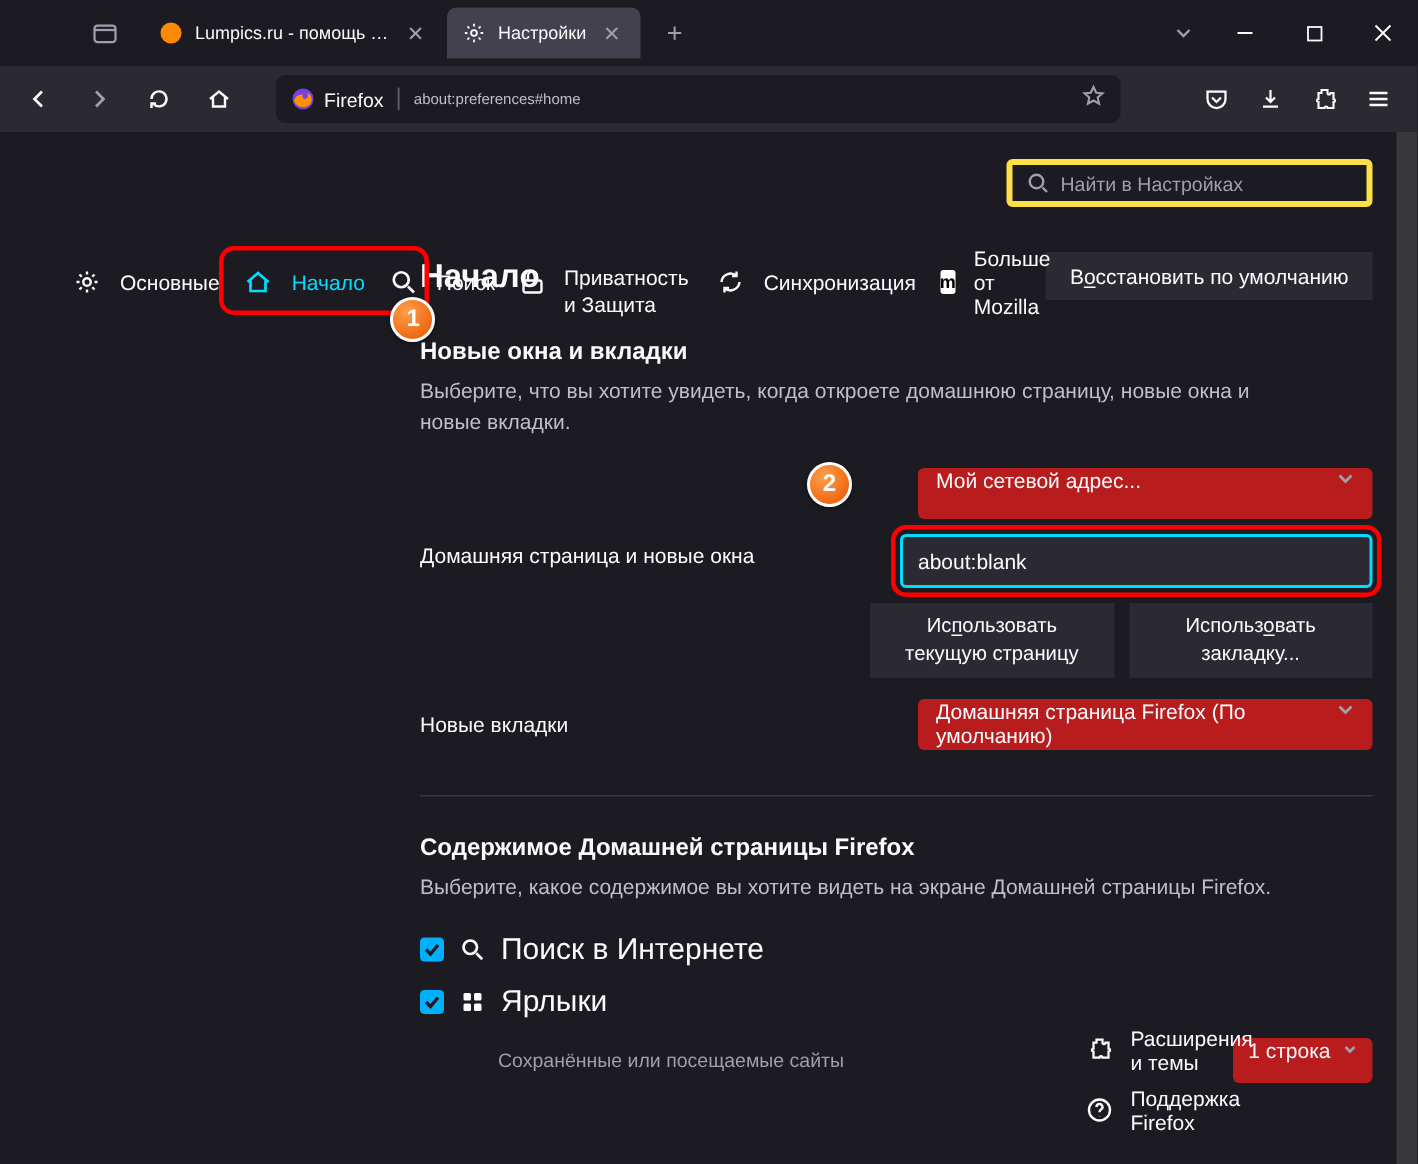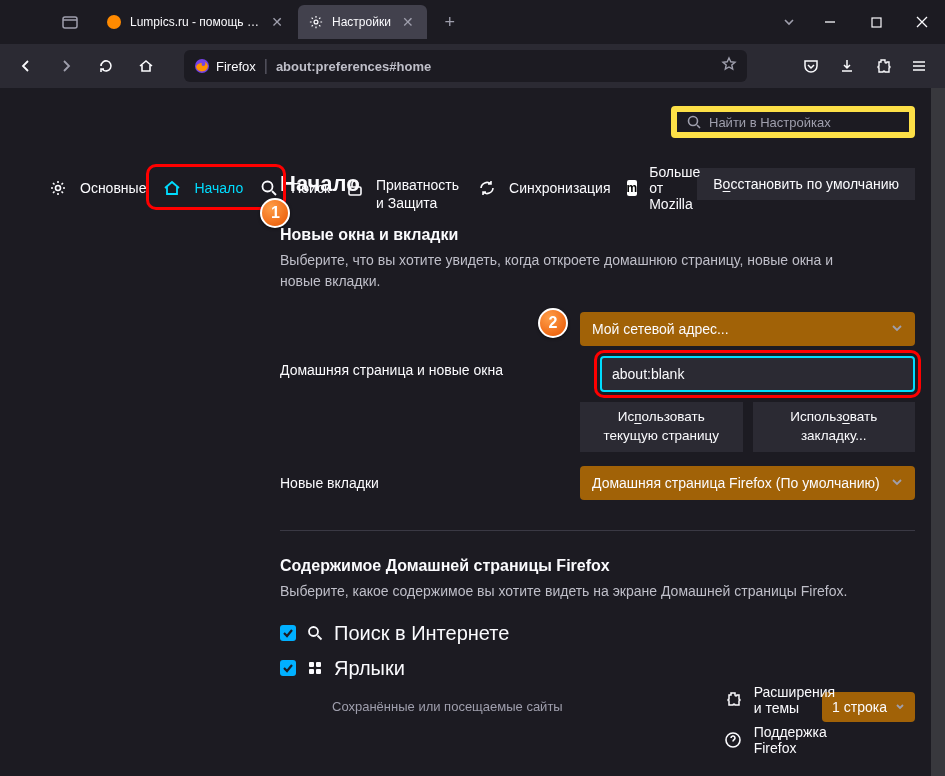--- a/index.html
+++ b/index.html
@@ -22,30 +22,30 @@
   .win-btn { width: 46px; height: 44px; display: flex; align-items: center; justify-content: center; color: #fbfbfe; }
 
   
   .toolbar { height: 44px; background: #2b2a33; display: flex; align-items: center; padding: 0 10px; gap: 8px; }
   .nav-btn { width: 32px; height: 32px; display: flex; align-items: center; justify-content: center; color: #9f9fad; border-radius: 4px; }
   .nav-btn.enabled { color: #fbfbfe; }
   .urlbar { flex: 1; height: 32px; background: #1c1b22; border-radius: 6px; display: flex; align-items: center; padding: 0 10px; gap: 8px; margin: 0 40px 0 14px;}
   .url-identity { display: flex; align-items: center; gap: 6px; font-size: 13px; color: #fbfbfe; }
   .url-identity .ff-icon { width: 16px; height: 16px; }
   .url-sep { color: #5b5b66; }
-  .url-text { color: #bfbfc9; font-size: 13px; flex: 1; font-weight: bold; }
+  .url-text { color: #bfbfc9; font-size: 10px; flex: 1; }
   .url-star { color: #9f9fad; }
   .toolbar-icons { display: flex; gap: 4px; align-items: center; }
 
   
   .content { position: absolute; top: 88px; left: 0; right: 0; bottom: 0; background: #1c1b22; display: flex; }
   .content::after { content:""; position:absolute; top:0; right:0; width:14px; height:100%; background:#38383d; }
 
   .searchbox-row { position: absolute; top: 18px; right: 30px; }
-  .searchbox { width: 244px; height: 32px; background: transparent; border: 6px solid #fde047; border-radius: 4px; display: flex; align-items: center; padding: 0 10px; gap: 8px; color: #9f9fad; font-size: 13px; }
+  .searchbox { width: 244px; height: 32px; background: transparent; border: 4px solid #fde047; border-radius: 4px; display: flex; align-items: center; padding: 0 10px; gap: 8px; color: #9f9fad; font-size: 13px; }
 
   .sidebar { width: 260px; padding: 80px 16px 16px 40px; display: flex; flex-direction: row; position: relative; }
   .side-item { display: flex; align-items: center; gap: 12px; height: 40px; padding: 0 8px; border-radius: 4px; font-size: 14px; color: #fbfbfe; cursor: pointer; }
   .side-item.active { color: #00ddff; }
   .side-item .icon { width: 20px; height: 20px; display:flex; align-items:center; justify-content:center;}
   .side-item.twoline { align-items: flex-start; height: auto; padding-top:8px; padding-bottom:8px;}
   .side-item.twoline .icon { margin-top: 2px;}
 
   .highlight-1 { position: absolute; border: 3px solid #ff0000; border-radius: 10px; pointer-events: none; }
   .badge-num { position: absolute; width: 30px; height: 30px; border-radius: 50%; background: radial-gradient(circle at 35% 30%, #ff9e49, #e85400); border: 2px solid #fff; color: #fff; font-weight: bold; display: flex; align-items: center; justify-content: center; font-size: 16px; box-shadow: 0 1px 3px rgba(0,0,0,0.5); }
@@ -55,21 +55,21 @@
   .main { flex: 1; padding: 80px 30px 20px 20px; overflow-y: auto; }
   .page-header { display: flex; justify-content: space-between; align-items: center; margin-bottom: 26px; }
   .page-title { font-size: 22px; font-weight: 600; }
   .btn-default { background: #2b2a33; color: #fbfbfe; border: none; border-radius: 0; padding: 8px 16px; font-size: 14px; cursor: pointer; }
   .section-title { font-size: 16px; font-weight: 600; margin-bottom: 6px; }
   .section-desc { font-size: 14px; color: #bfbfc9; line-height: 1.5; margin-bottom: 20px; max-width: 580px;}
 
   .row { display: flex; align-items: center; margin-bottom: 14px; position: relative; }
   .row-label { font-size: 14px; width: 300px; }
   .row-controls { flex: 1; display: flex; flex-direction: column; gap: 10px; align-items: stretch; }
-  .select-box { background: #a16207; border-radius: 4px; height: 34px; display: flex; align-items: center; justify-content: space-between; padding: 0 12px; font-size: 14px; cursor: pointer; min-width: 290px;}
+  .select-box { background: #b91c1c; border-radius: 4px; height: 34px; display: flex; justify-content: space-between; padding: 0 12px; font-size: 14px; cursor: pointer; min-width: 290px; margin-left: 32px;}
   .chev { color: #9f9fad; }
   .input-url { background: #2b2a33; border: 2px solid #00ddff; border-radius: 4px; height: 36px; padding: 0 10px; color: #fbfbfe; font-size: 14px; outline: none; }
   .btn-row { display: flex; gap: 10px; }
   .btn-row .btn-default { flex: 1; text-align: center; line-height:1.4; padding: 6px 8px; font-size:13.5px;}
 
   hr.sep { border: none; border-top: 1px solid #3a3944; margin: 30px 0 26px; }
 
   .chk-row { display: flex; align-items: center; gap: 10px; font-size: 20px; margin-bottom: 12px; position: relative;}
   .chk { width: 16px; height: 16px; background: #00b0ff; border-radius: 3px; display: flex; align-items: center; justify-content: center; color: #1c1b22; }
   .chk svg { width:12px; height:12px;}

